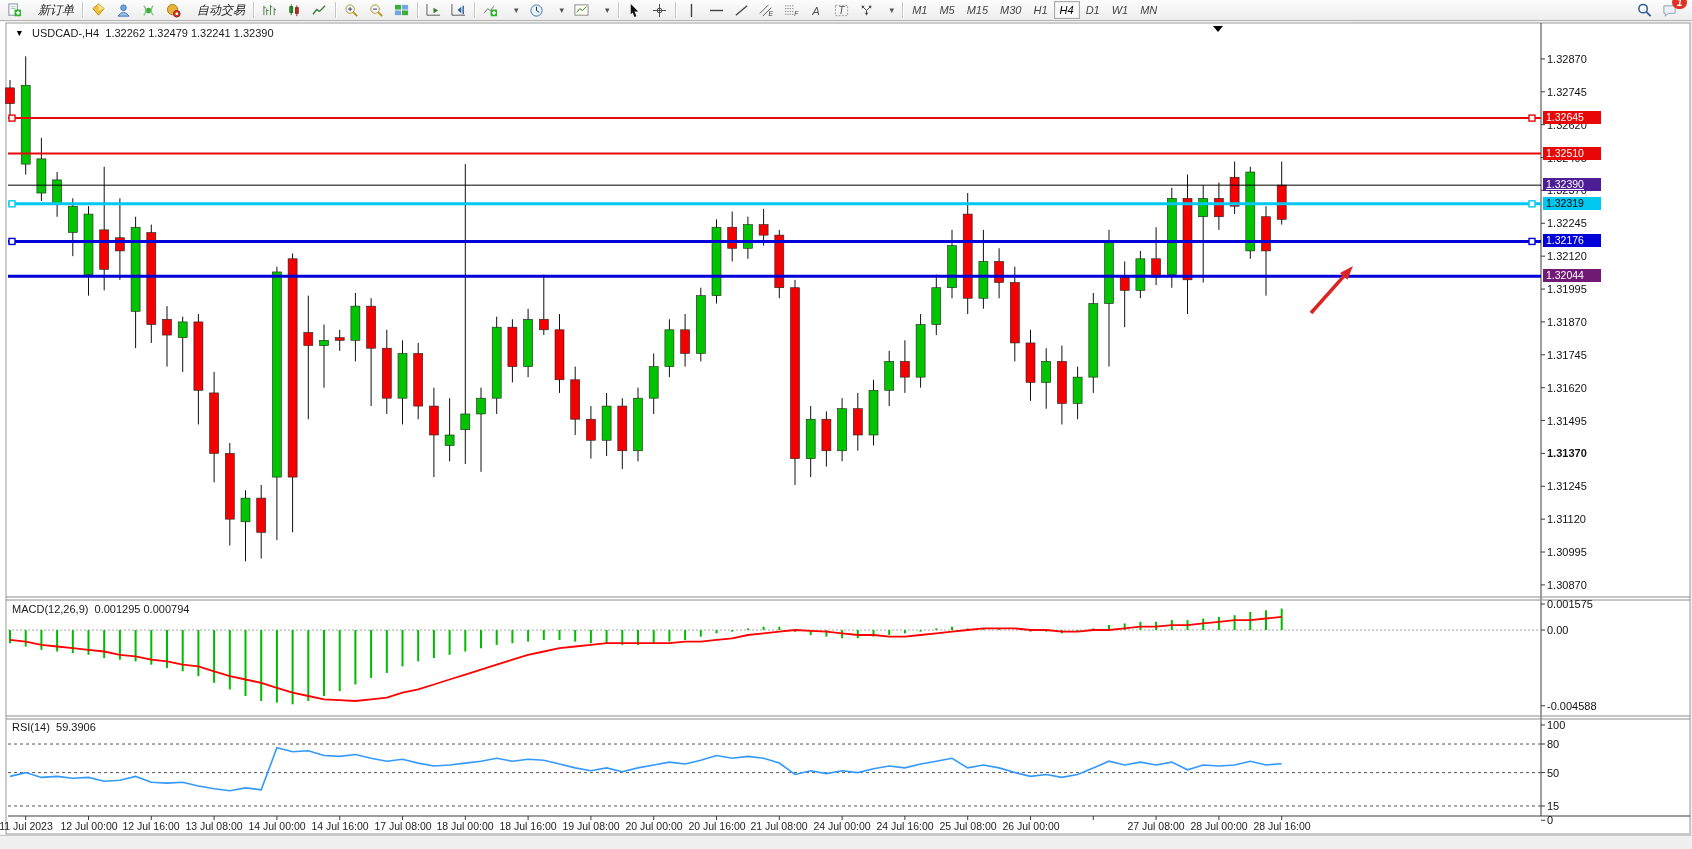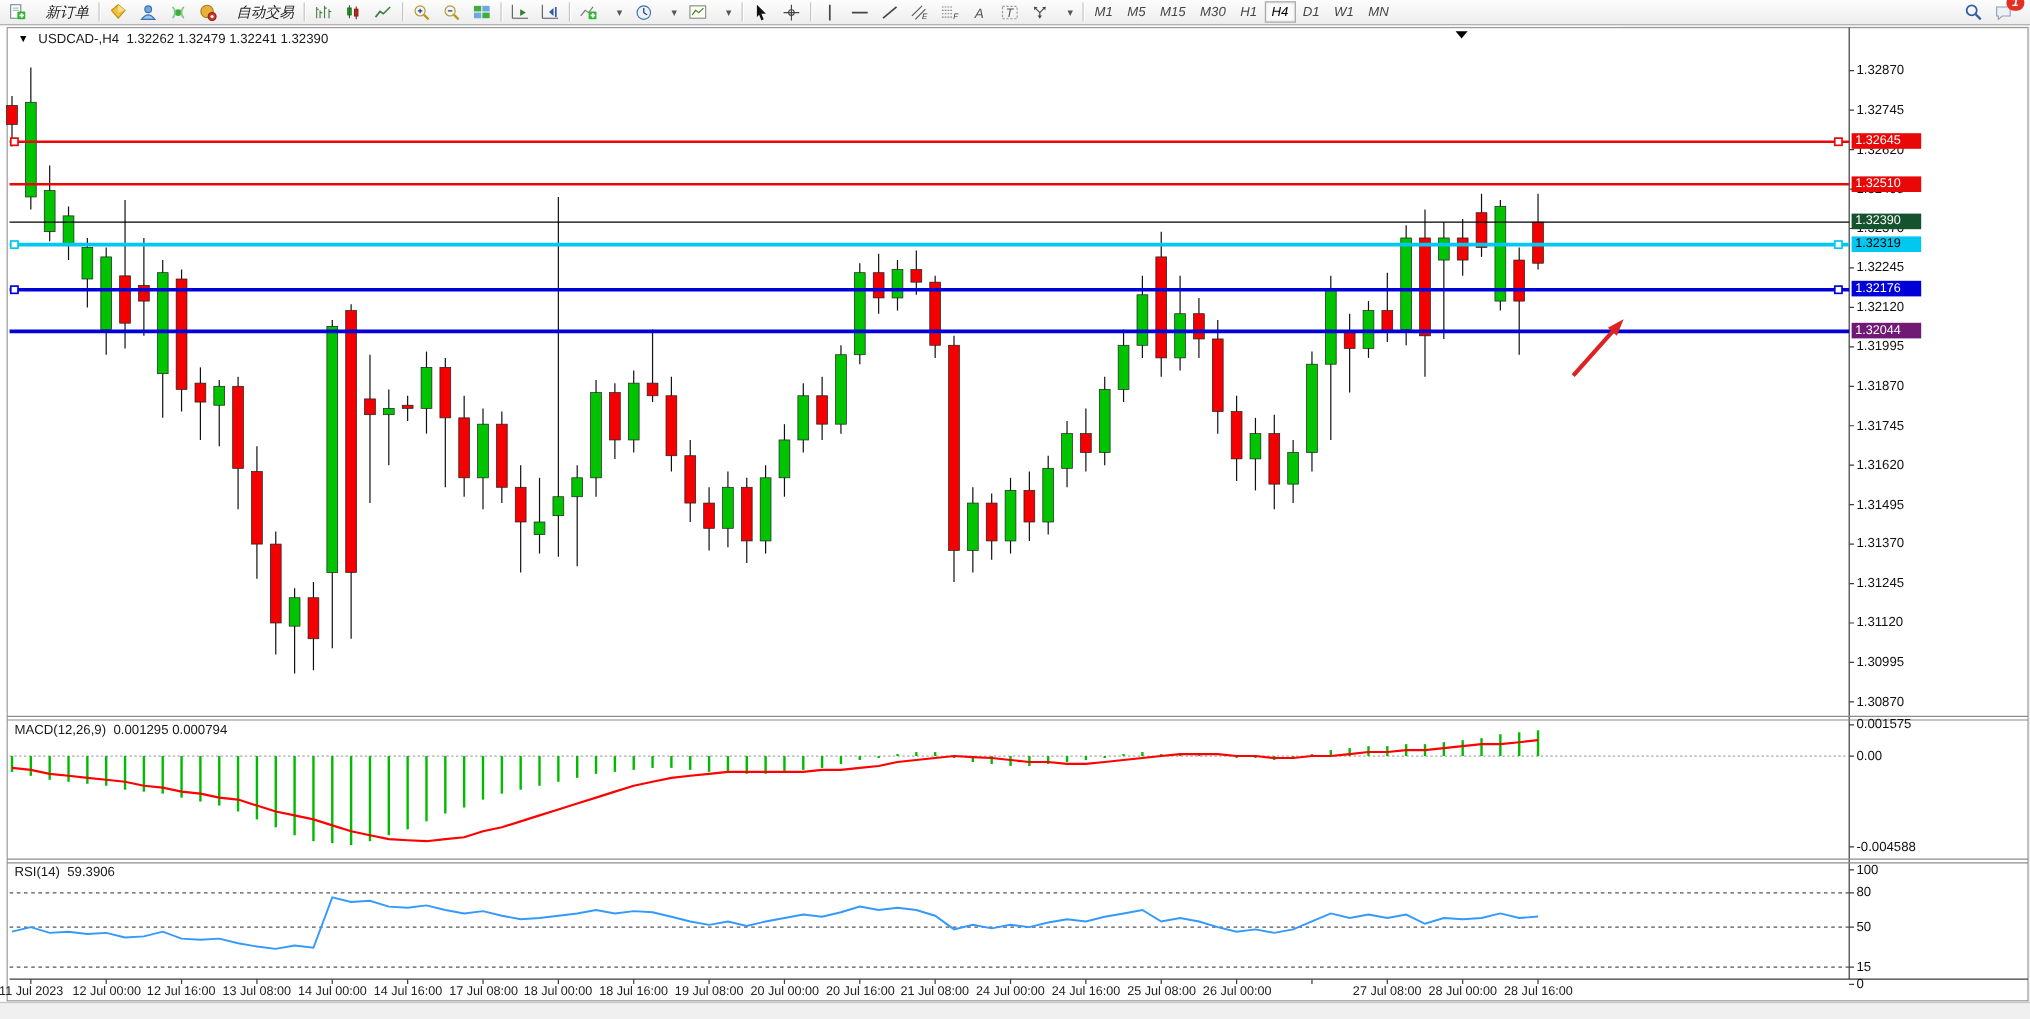--- a/index.html
+++ b/index.html
@@ -581,36 +581,36 @@
       <div class="axlab" style="top:97px;">1.32620</div>
       <div class="axlab" style="top:130px;">1.32495</div>
       <div class="axlab" style="top:162px;">1.32370</div>
       <div class="axlab" style="top:195px;">1.32245</div>
       <div class="axlab" style="top:228px;">1.32120</div>
       <div class="axlab" style="top:261px;">1.31995</div>
       <div class="axlab" style="top:294px;">1.31870</div>
       <div class="axlab" style="top:327px;">1.31745</div>
       <div class="axlab" style="top:360px;">1.31620</div>
       <div class="axlab" style="top:393px;">1.31495</div>
-      <div class="axlab" style="top:425px;">1.31370</div>
+      <div class="axlab" style="top:425px;font-weight:bold;">1.31370</div>
       <div class="axlab" style="top:458px;">1.31245</div>
       <div class="axlab" style="top:491px;">1.31120</div>
       <div class="axlab" style="top:524px;">1.30995</div>
       <div class="axlab" style="top:557px;">1.30870</div>
       <div class="axlab" style="top:576px;">0.001575</div>
       <div class="axlab" style="top:602px;">0.00</div>
       <div class="axlab" style="top:678px;">-0.004588</div>
       <div class="axlab" style="top:697px;">100</div>
       <div class="axlab" style="top:716px;">80</div>
       <div class="axlab" style="top:745px;">50</div>
       <div class="axlab" style="top:778px;">15</div>
       <div class="axlab" style="top:792px;">0</div>
       <div class="badge" style="top:89px;background:#E80808;color:#FFFFFF;">1.32645</div>
       <div class="badge" style="top:125px;background:#E80808;color:#FFFFFF;">1.32510</div>
-      <div class="badge" style="top:156px;background:#14532d;color:#FFFFFF;">1.32390</div>
+      <div class="badge" style="top:156px;background:#4c1d95;color:#FFFFFF;text-decoration:underline;">1.32390</div>
       <div class="badge" style="top:175px;background:#00C8F0;color:#000000;">1.32319</div>
       <div class="badge" style="top:212px;background:#0000D8;color:#FFFFFF;">1.32176</div>
       <div class="badge" style="top:247px;background:#701a75;color:#FFFFFF;">1.32044</div>
       <div class="timelab" style="left:-14px;top:798px;">11 Jul 2023</div>
       <div class="timelab" style="left:49px;top:798px;">12 Jul 00:00</div>
       <div class="timelab" style="left:111px;top:798px;">12 Jul 16:00</div>
       <div class="timelab" style="left:174px;top:798px;">13 Jul 08:00</div>
       <div class="timelab" style="left:237px;top:798px;">14 Jul 00:00</div>
       <div class="timelab" style="left:300px;top:798px;">14 Jul 16:00</div>
       <div class="timelab" style="left:363px;top:798px;">17 Jul 08:00</div>

